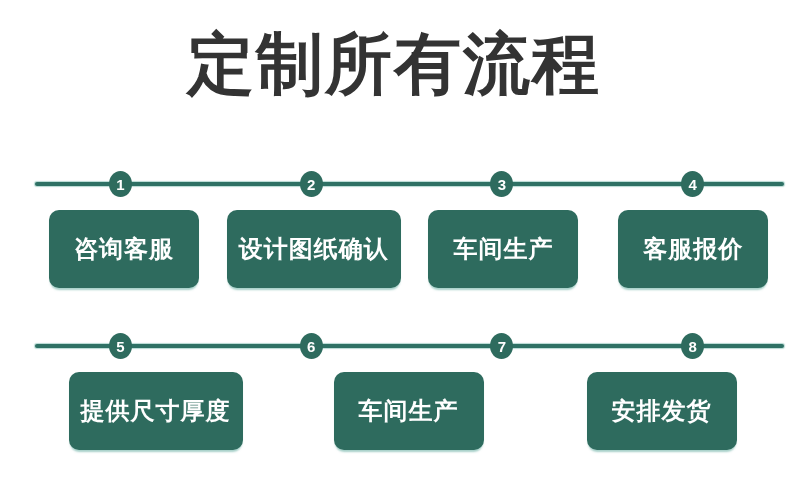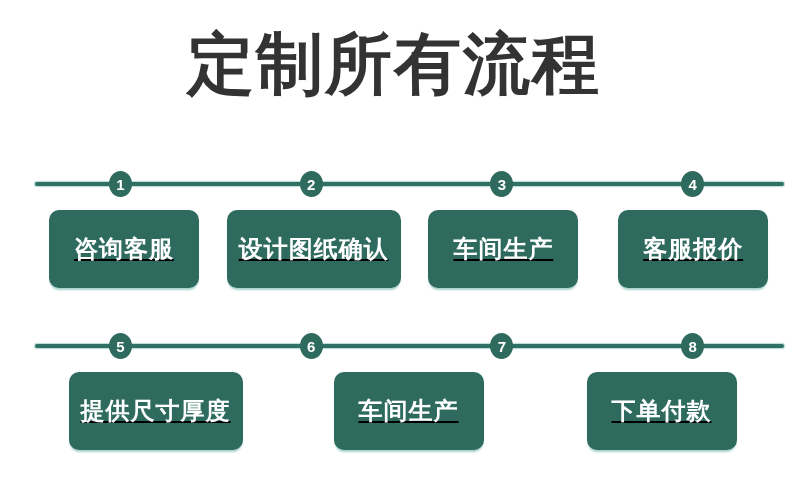--- a/index.html
+++ b/index.html
@@ -70,21 +70,20 @@
     display: flex;
     align-items: center;
     justify-content: center;
     position: relative;
     z-index: 2;
   }
   .step-boxes {
     display: flex;
     padding-left: 29px;
     margin-top: 13px;
-    text-decoration: underline;
   }
   .box-cell {
     flex: 1;
     display: flex;
     justify-content: center;
     align-items: flex-start;
   }
   .step-box {
     min-width: 150px;
     height: 78px;
@@ -162,18 +161,18 @@
       </div>
     </div>
     <div class="step-boxes">
       <div class="box-cell">
         <div class="step-box">提供尺寸厚度</div>
       </div>
       <div class="box-cell">
         <div class="step-box">车间生产</div>
       </div>
       <div class="box-cell">
-        <div class="step-box">下单付款</div>
+        <div class="step-box">安排发货</div>
       </div>
     </div>
   </div>
 
 </div>
 
 </body></html>

